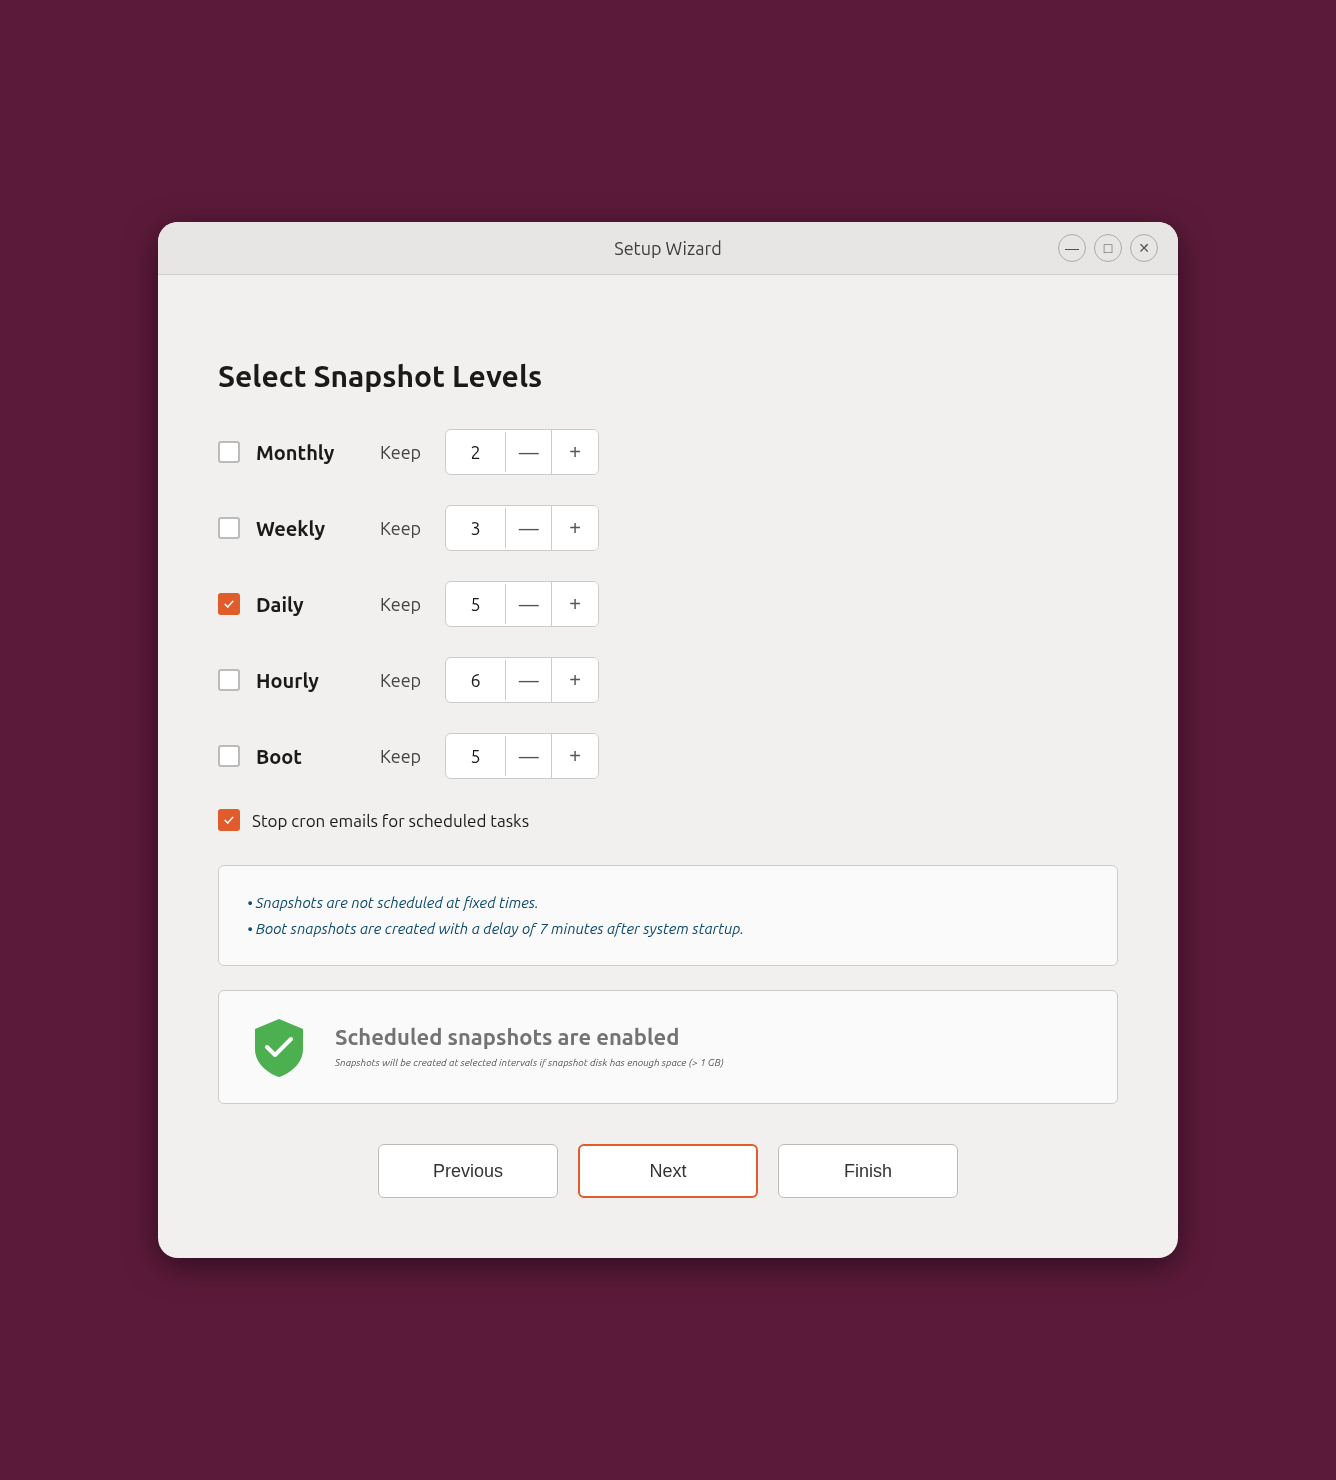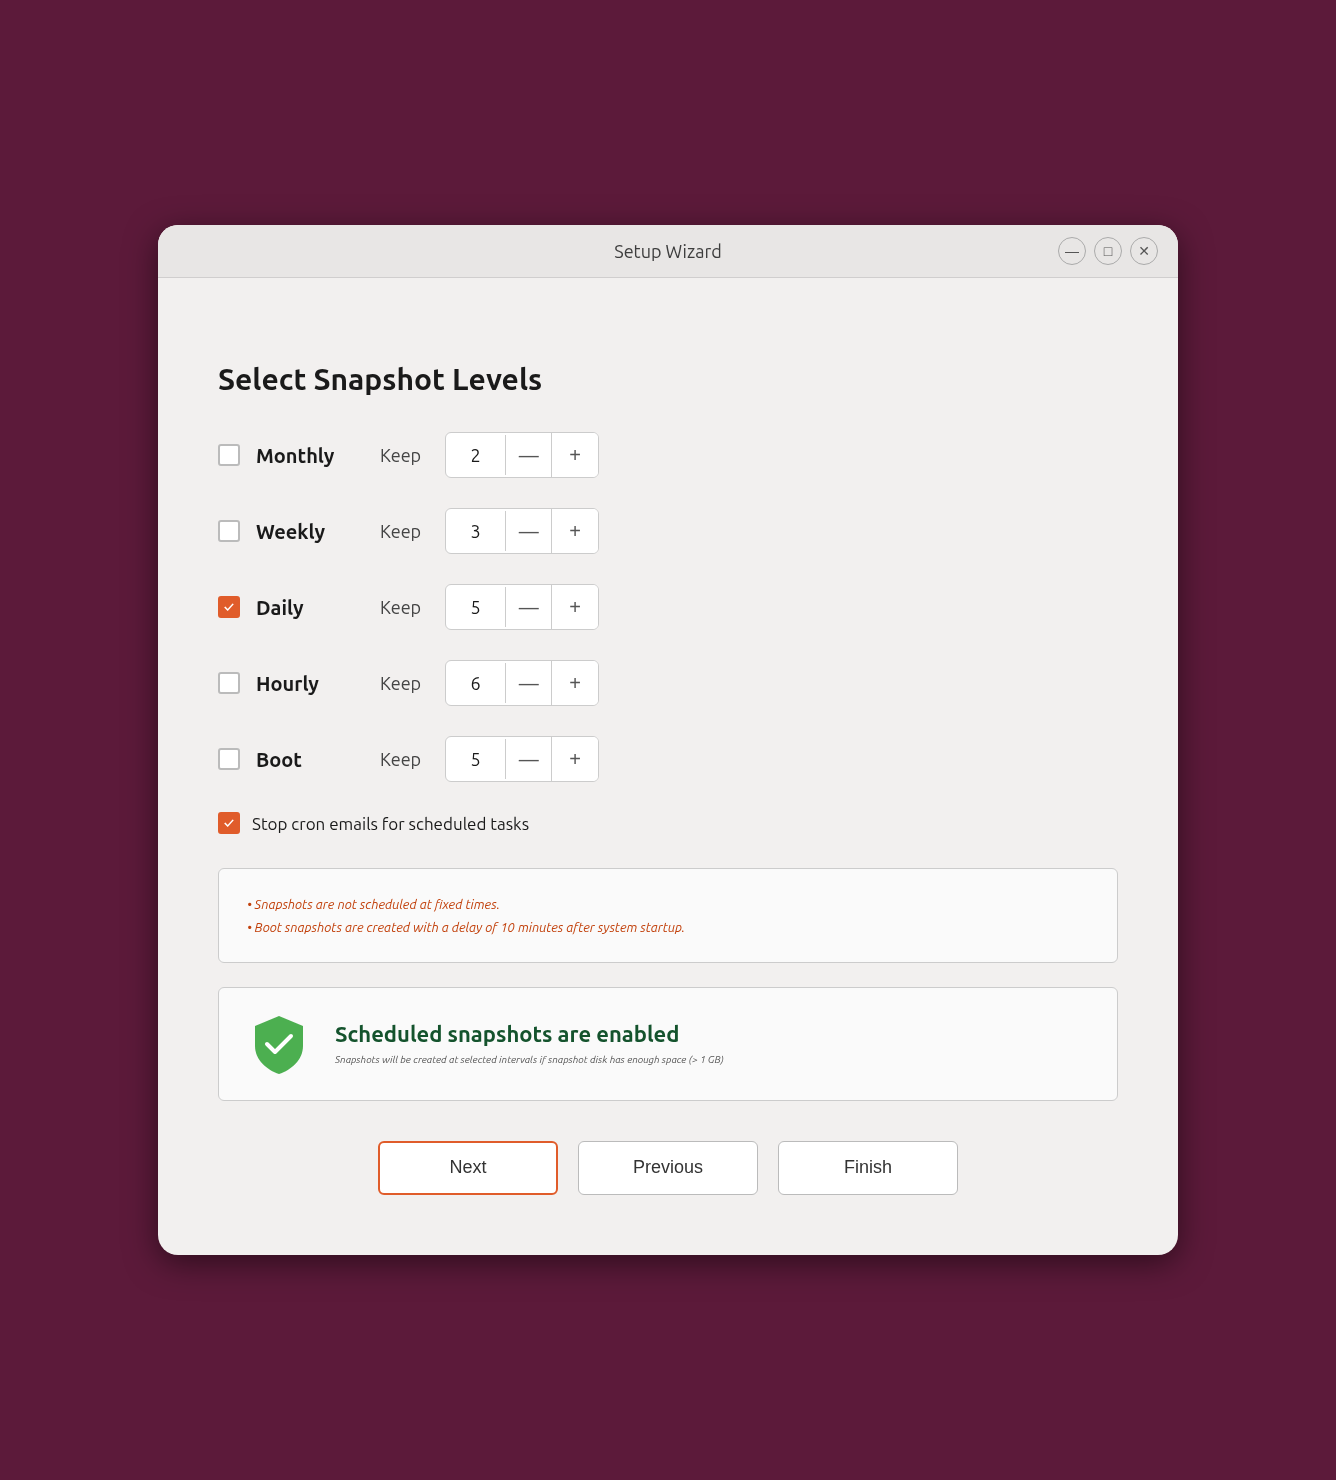--- a/index.html
+++ b/index.html
@@ -180,22 +180,22 @@
 
     .info-box {
       border: 1px solid #ccc;
       border-radius: 6px;
       padding: 24px 28px;
       background: #fafafa;
       margin-bottom: 24px;
     }
 
     .info-box p {
-      font-size: 13px;
-      color: #c2410c;
+      font-size: 15px;
+      color: #0c4a6e;
       font-style: italic;
       line-height: 1.7;
     }
 
     .status-box {
       border: 1px solid #ccc;
       border-radius: 6px;
       padding: 24px 28px;
       background: #fafafa;
       margin-bottom: 40px;
@@ -206,21 +206,21 @@
 
     .shield-icon {
       width: 64px;
       height: 64px;
       flex-shrink: 0;
     }
 
     .status-text h3 {
       font-size: 22px;
       font-weight: 700;
-      color: #14532d;
+      color: #737373;
       margin-bottom: 6px;
     }
 
     .status-text p {
       font-size: 10px;
       color: #555;
       font-style: italic;
       line-height: 1.5;
     }
 
@@ -335,33 +335,33 @@
 
     </div>
 
     <div class="cron-row">
       <div class="snapshot-checkbox checked"></div>
       <span class="cron-label">Stop cron emails for scheduled tasks</span>
     </div>
 
     <div class="info-box">
       <p>• Snapshots are not scheduled at fixed times.</p>
-      <p>• Boot snapshots are created with a delay of 10 minutes after system startup.</p>
+      <p>• Boot snapshots are created with a delay of 7 minutes after system startup.</p>
     </div>
 
     <div class="status-box">
       <svg class="shield-icon" viewBox="0 0 64 64" xmlns="http://www.w3.org/2000/svg">
         <path d="M32 4 L56 14 L56 34 C56 48 44 58 32 62 C20 58 8 48 8 34 L8 14 Z" fill="#4CAF50"></path>
         <path d="M20 32 L28 40 L44 24" stroke="white" stroke-width="4" stroke-linecap="round" stroke-linejoin="round" fill="none"></path>
       </svg>
       <div class="status-text">
         <h3>Scheduled snapshots are enabled</h3>
         <p>Snapshots will be created at selected intervals if snapshot disk has enough space (&gt; 1 GB)</p>
       </div>
     </div>
 
     <div class="footer-buttons">
+      <button class="footer-btn btn-previous">Previous</button>
       <button class="footer-btn btn-next">Next</button>
-      <button class="footer-btn btn-previous">Previous</button>
       <button class="footer-btn btn-finish">Finish</button>
     </div>
   </div>
 </div>
 
 </body></html>

